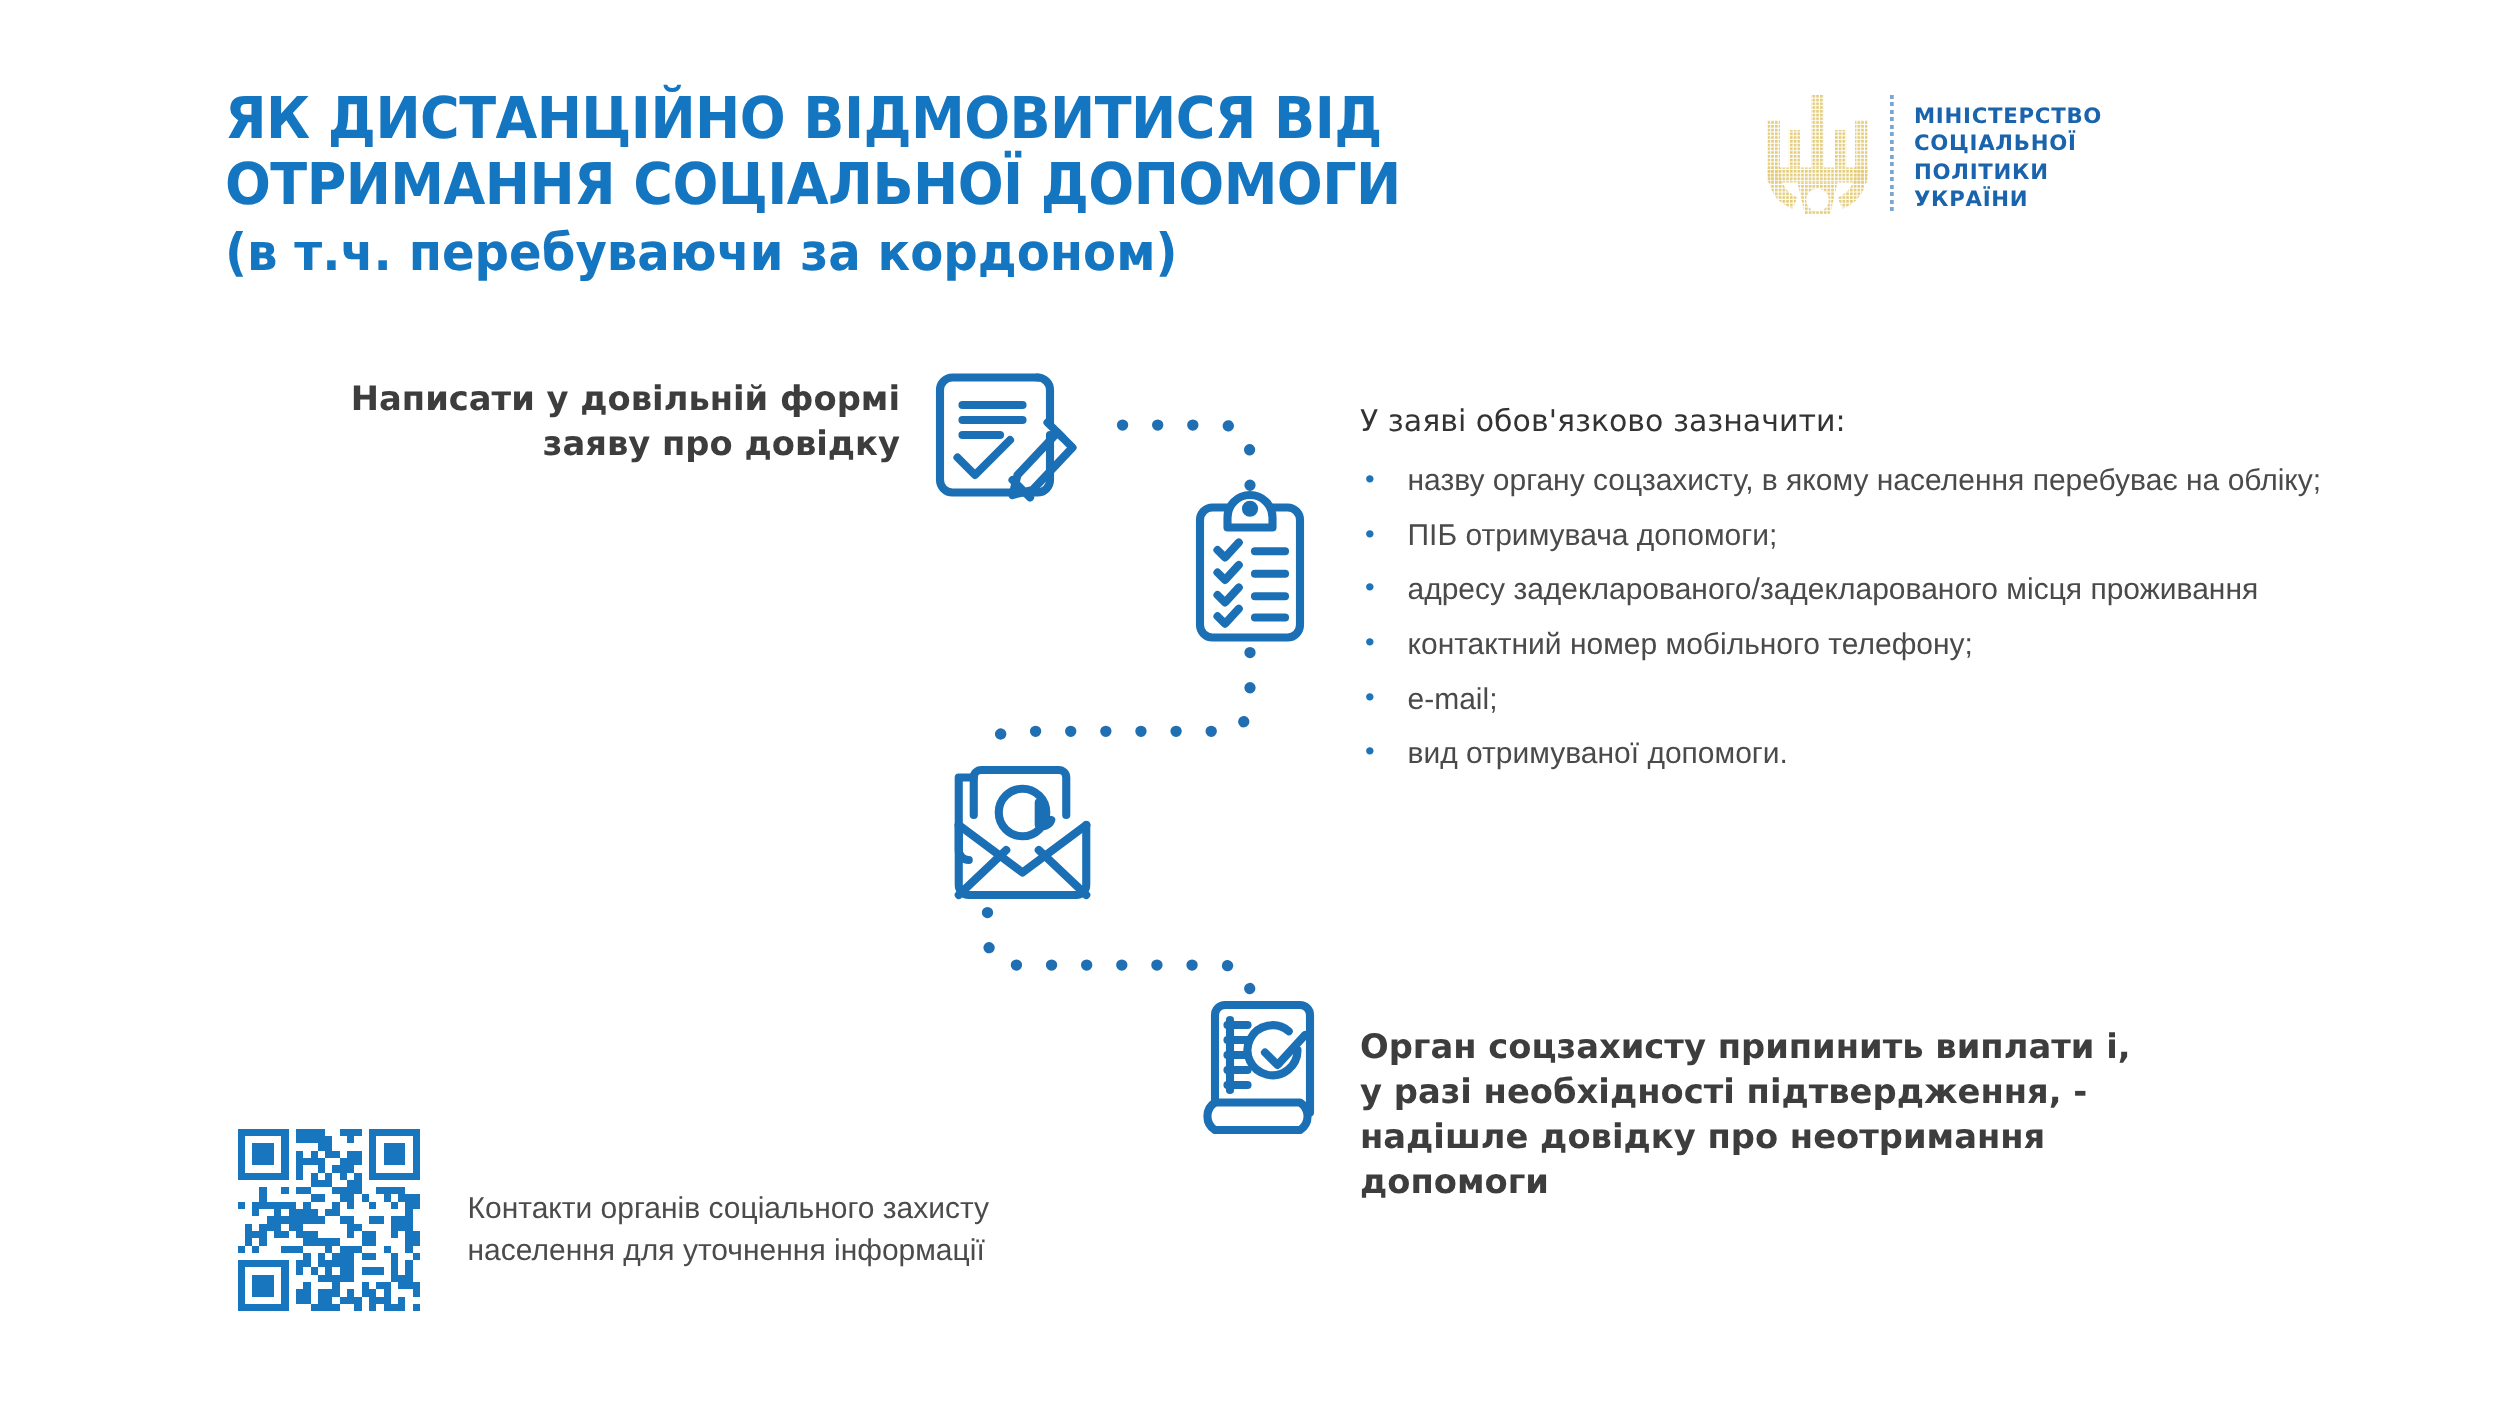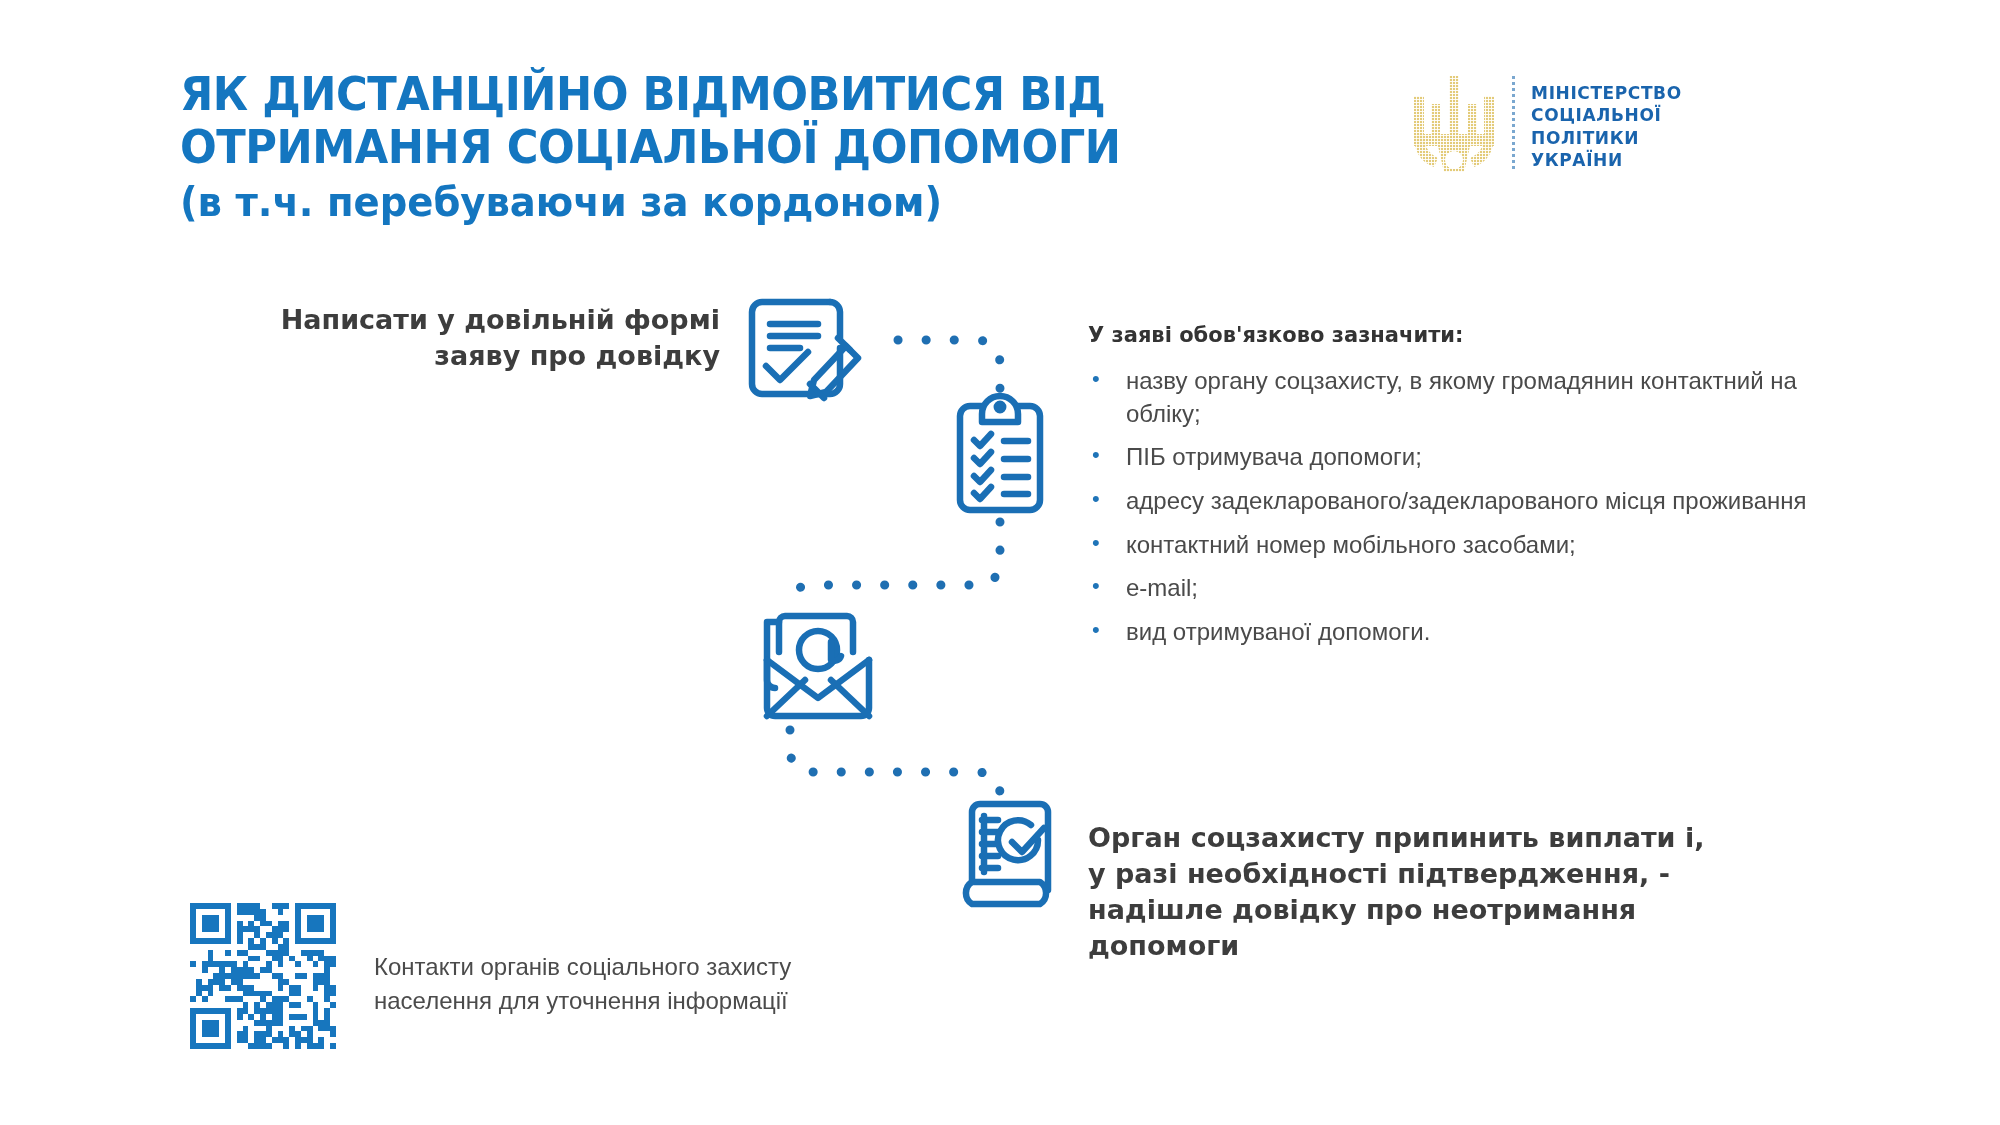--- a/index.html
+++ b/index.html
@@ -100,22 +100,22 @@
 
   
   .req-panel {
     position: absolute;
     left: 1088px;
     top: 323px;
     width: 780px;
   }
   .req-heading {
     font-family: "DejaVu Sans", sans-serif;
-    font-weight: bold;
-    font-size: 21px;
+    font-weight: normal;
+    font-size: 24px;
     color: #333333;
     margin-bottom: 18px;
   }
   .req-list { list-style: none; margin: 0; padding: 0; }
   .req-item {
     display: flex;
     align-items: flex-start;
     font-size: 24px;
     line-height: 1.36;
     color: #4a4a4a;
@@ -281,33 +281,33 @@
       <path d="M86 42 a20 20 0 1 1 -7 -15"></path>
       <path d="M60 44 l10 10 l22 -24"></path>
     </g>
   </svg>
 
   <div class="req-panel">
     <div class="req-heading">У заяві обов'язково зазначити:</div>
     <ul class="req-list">
       <li class="req-item">
         <span class="req-bullet">•</span>
-        <span class="req-label">назву органу соцзахисту, в якому громадянин контактний на обліку;</span>
+        <span class="req-label">назву органу соцзахисту, в якому населення перебуває на обліку;</span>
       </li>
       <li class="req-item">
         <span class="req-bullet">•</span>
         <span class="req-label">ПІБ отримувача допомоги;</span>
       </li>
       <li class="req-item">
         <span class="req-bullet">•</span>
         <span class="req-label">адресу задекларованого/задекларованого місця проживання</span>
       </li>
       <li class="req-item">
         <span class="req-bullet">•</span>
-        <span class="req-label">контактний номер мобільного засобами;</span>
+        <span class="req-label">контактний номер мобільного телефону;</span>
       </li>
       <li class="req-item">
         <span class="req-bullet">•</span>
         <span class="req-label">e-mail;</span>
       </li>
       <li class="req-item">
         <span class="req-bullet">•</span>
         <span class="req-label">вид отримуваної допомоги.</span>
       </li>
     </ul>

